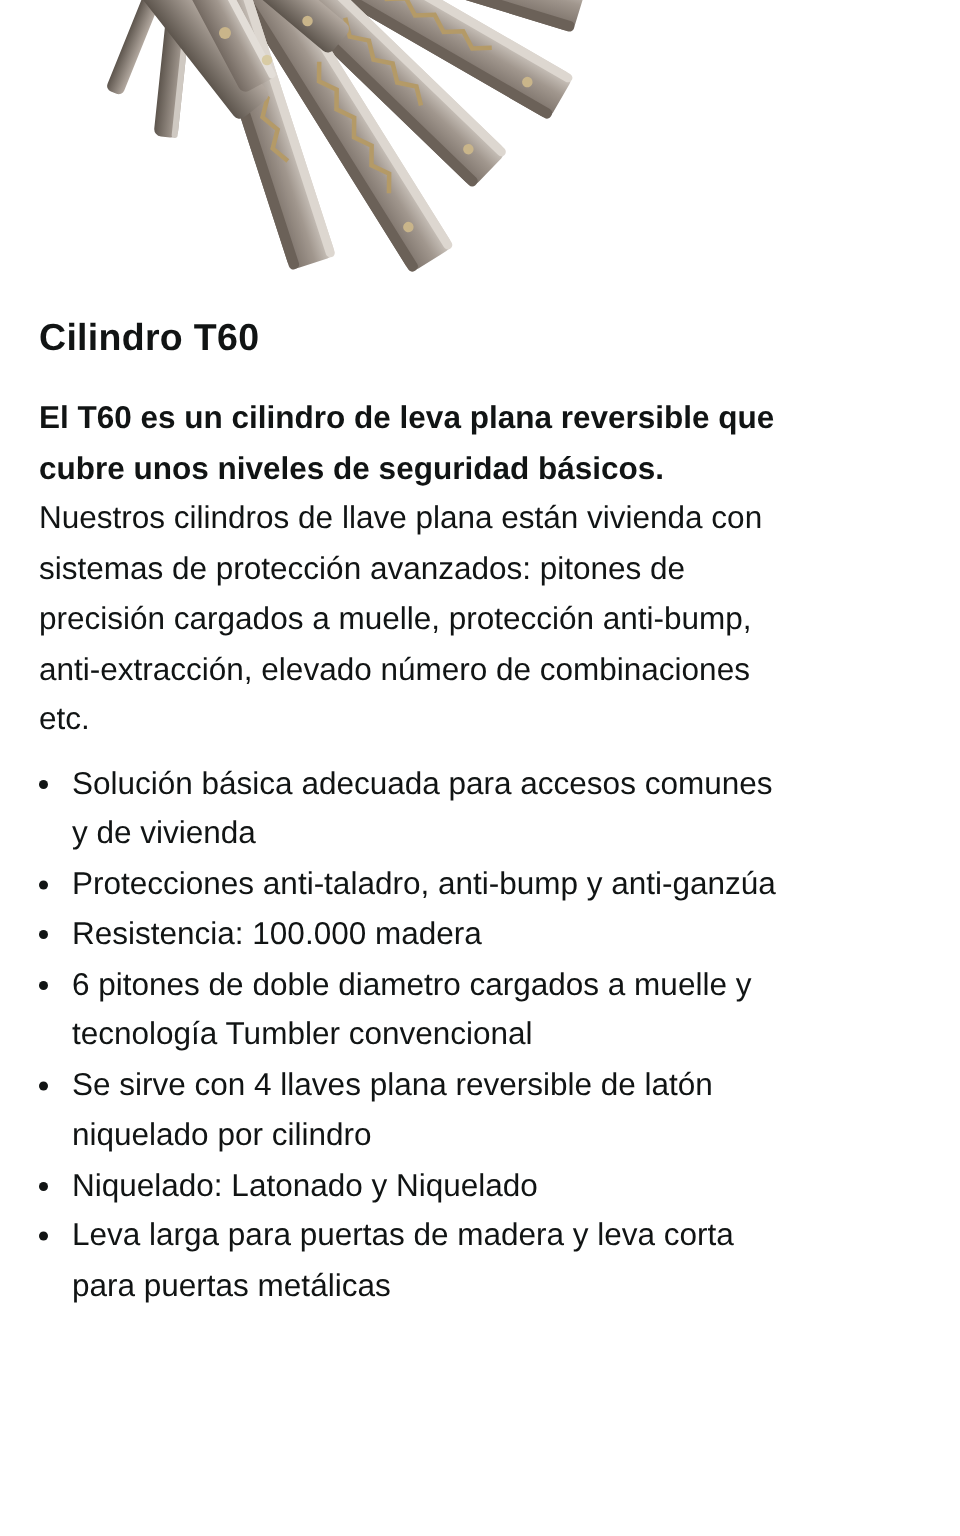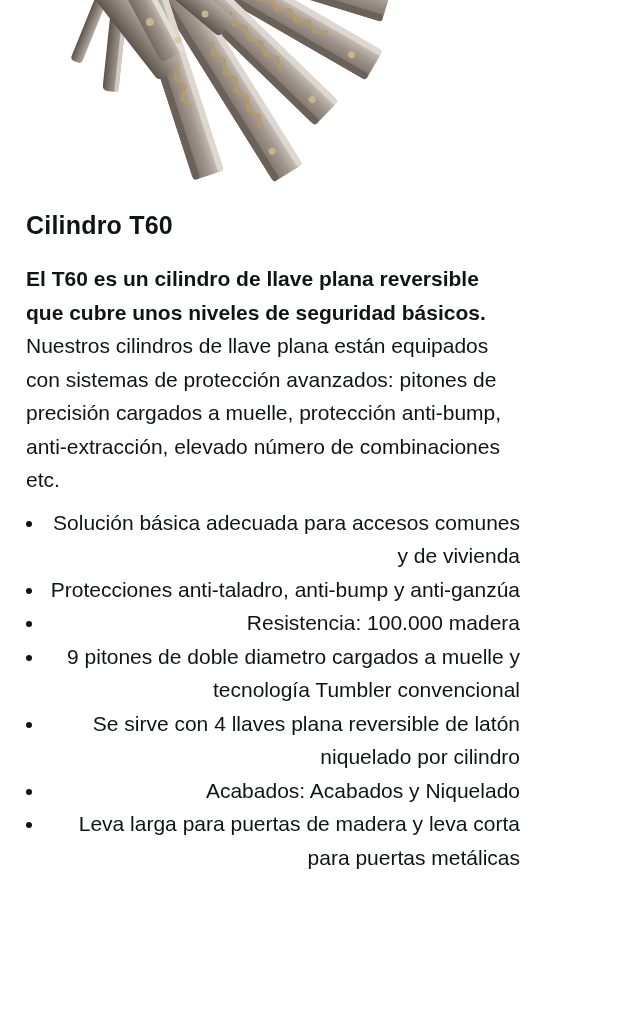--- a/index.html
+++ b/index.html
@@ -64,21 +64,20 @@
   .feature-list {
     margin: 9px 0 0 0;
     padding: 0 0 0 19px;
     list-style: disc outside;
     font-size: 21px;
     line-height: 33.5px;
   }
   .feature-list li {
     padding-left: 3px;
     margin: 0;
-    text-align: right;
   }
 </style>
 </head>
 <body>
 
 <div class="page">
 
   <div class="top-strip">
     <div class="seg-left"></div>
     <div class="seg-divider"></div>
@@ -155,28 +154,28 @@
       <circle cx="150" cy="22" r="4" fill="#c9b58a"></circle>
       <circle cx="178" cy="40" r="3.5" fill="#d8cba4"></circle>
       <circle cx="205" cy="14" r="3.5" fill="#c9b58a"></circle>
     </svg>
   </figure>
 
   <div class="content">
     <h2 class="product-title">Cilindro T60</h2>
 
     <p class="product-intro">
-      <strong>El T60 es un cilindro de llave plana reversible que cubre unos niveles de seguridad básicos.</strong>
-      <span>Nuestros cilindros de llave plana están equipados con sistemas de protección avanzados: pitones de precisión cargados a muelle, protección anti-bump, anti-extracción, elevado número de combinaciones etc.</span>
+      <strong>El T60 es un cilindro de leva plana reversible que cubre unos niveles de seguridad básicos.</strong>
+      <span>Nuestros cilindros de llave plana están vivienda con sistemas de protección avanzados: pitones de precisión cargados a muelle, protección anti-bump, anti-extracción, elevado número de combinaciones etc.</span>
     </p>
 
     <ul class="feature-list">
       <li>Solución básica adecuada para accesos comunes y de vivienda</li>
       <li>Protecciones anti-taladro, anti-bump y anti-ganzúa</li>
       <li>Resistencia: 100.000 madera</li>
-      <li>9 pitones de doble diametro cargados a muelle y tecnología Tumbler convencional</li>
+      <li>6 pitones de doble diametro cargados a muelle y tecnología Tumbler convencional</li>
       <li>Se sirve con 4 llaves plana reversible de latón niquelado por cilindro</li>
-      <li>Acabados: Acabados y Niquelado</li>
+      <li>Niquelado: Latonado y Niquelado</li>
       <li>Leva larga para puertas de madera y leva corta para puertas metálicas</li>
     </ul>
   </div>
 
 </div>
 
 </body></html>

